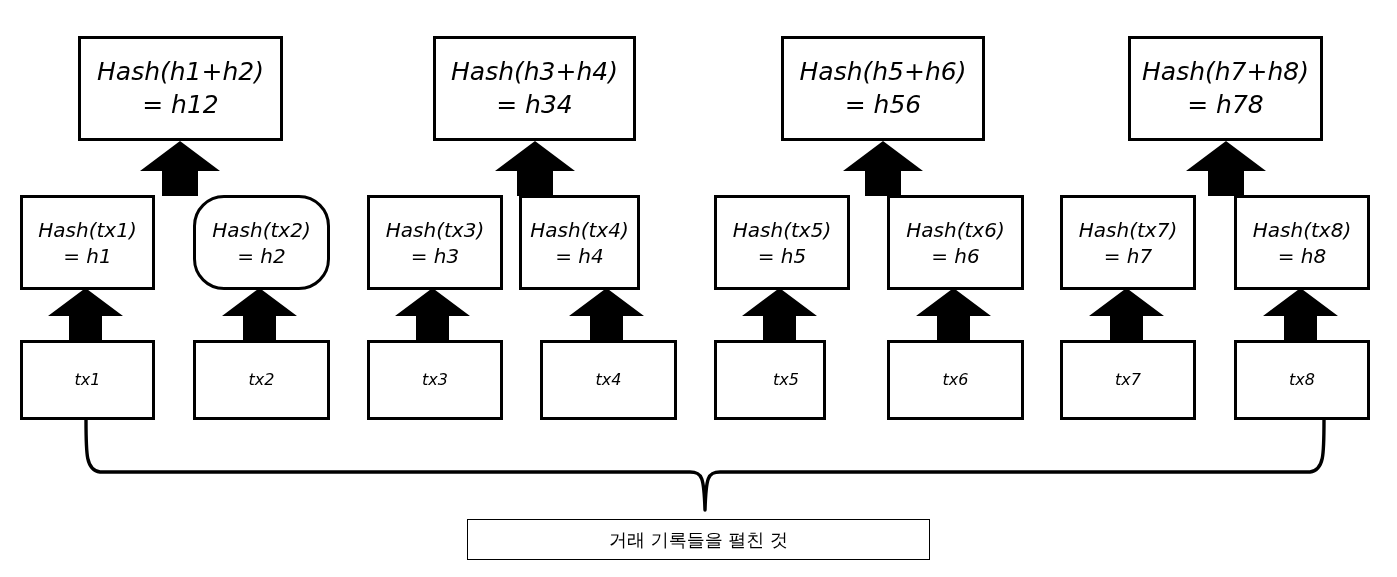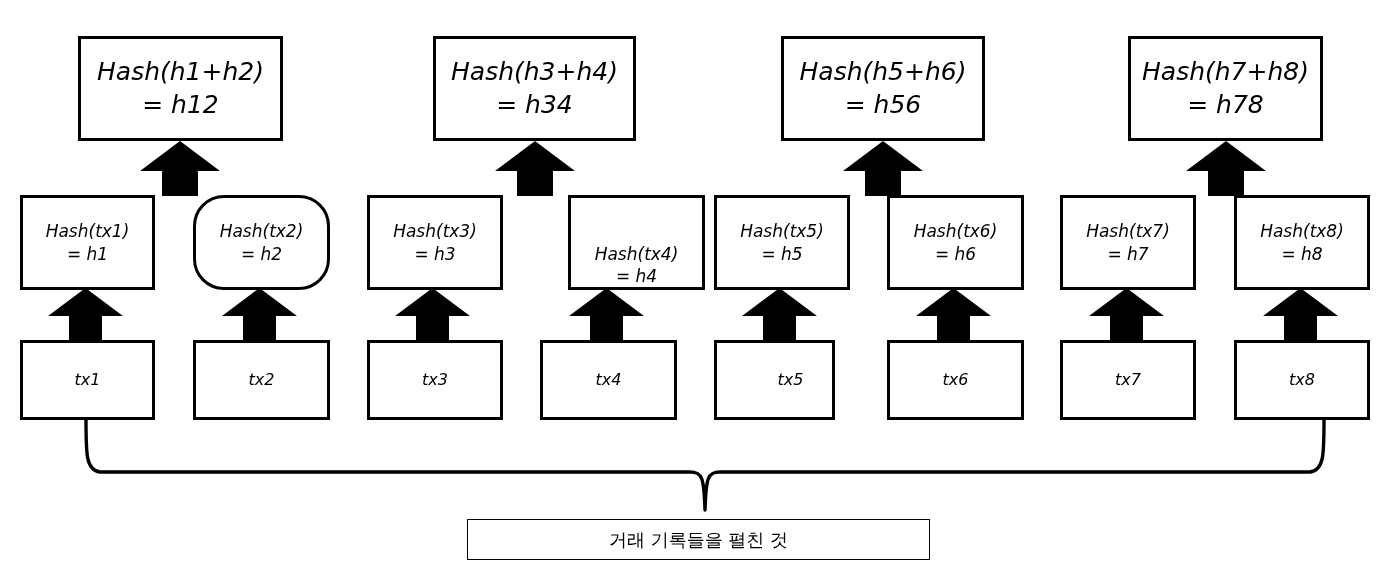--- a/index.html
+++ b/index.html
@@ -33,21 +33,21 @@
     z-index: 3;
     line-height: 1.30;
     font-style: italic;
   }
   .node .ln {
     display: block;
     white-space: nowrap;
   }
 
   .node-pair  { font-size: 25px; }
-  .node-hash  { font-size: 17px; }
+  .node-hash  { font-size: 20px; }
   .node-tx    { font-size: 16px; }
 
   .caption-box {
     position: absolute;
     box-sizing: border-box;
     background: #ffffff;
     border: 1.5px solid #000000;
     display: flex;
     align-items: center;
     justify-content: center;
@@ -116,21 +116,21 @@
     <span class="ln">= h1</span>
   </div>
   <div class="node node-hash" style="left:193px; top:195px; width:137px; height:95px;border-radius:31px;">
     <span class="ln">Hash(tx2)</span>
     <span class="ln">= h2</span>
   </div>
   <div class="node node-hash" style="left:367px; top:195px; width:136px; height:95px;">
     <span class="ln">Hash(tx3)</span>
     <span class="ln">= h3</span>
   </div>
-  <div class="node node-hash" style="left:568px; top:195px; width:137px; height:95px;justify-content:flex-end;">
+  <div class="node node-hash" style="left:519px; top:195px; width:121px; height:95px;">
     <span class="ln">Hash(tx4)</span>
     <span class="ln">= h4</span>
   </div>
   <div class="node node-hash" style="left:714px; top:195px; width:136px; height:95px;">
     <span class="ln">Hash(tx5)</span>
     <span class="ln">= h5</span>
   </div>
   <div class="node node-hash" style="left:887px; top:195px; width:137px; height:95px;">
     <span class="ln">Hash(tx6)</span>
     <span class="ln">= h6</span>
@@ -190,21 +190,21 @@
   </div>
   <div class="node node-tx" style="left:193px; top:340px; width:137px; height:80px;">
     <span class="ln">tx2</span>
   </div>
   <div class="node node-tx" style="left:367px; top:340px; width:136px; height:80px;">
     <span class="ln">tx3</span>
   </div>
   <div class="node node-tx" style="left:540px; top:340px; width:137px; height:80px;">
     <span class="ln">tx4</span>
   </div>
-  <div class="node node-tx" style="left:714px; top:340px; width:121px; height:80px;padding-left:32px;">
+  <div class="node node-tx" style="left:714px; top:340px; width:112px; height:80px;padding-left:32px;">
     <span class="ln">tx5</span>
   </div>
   <div class="node node-tx" style="left:887px; top:340px; width:137px; height:80px;">
     <span class="ln">tx6</span>
   </div>
   <div class="node node-tx" style="left:1060px; top:340px; width:136px; height:80px;">
     <span class="ln">tx7</span>
   </div>
   <div class="node node-tx" style="left:1234px; top:340px; width:136px; height:80px;">
     <span class="ln">tx8</span>

